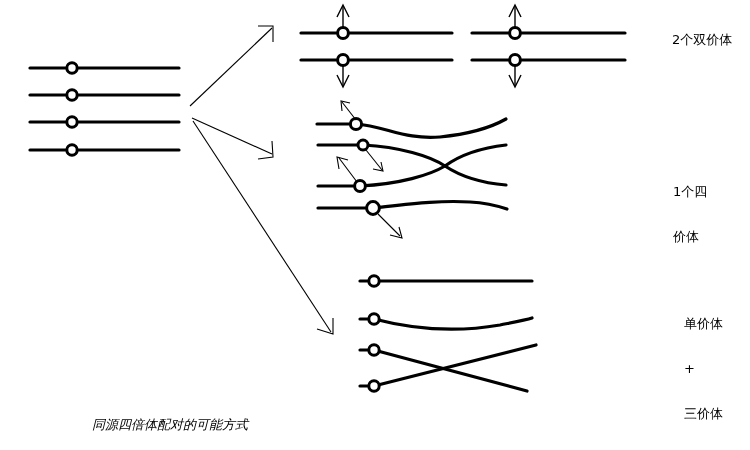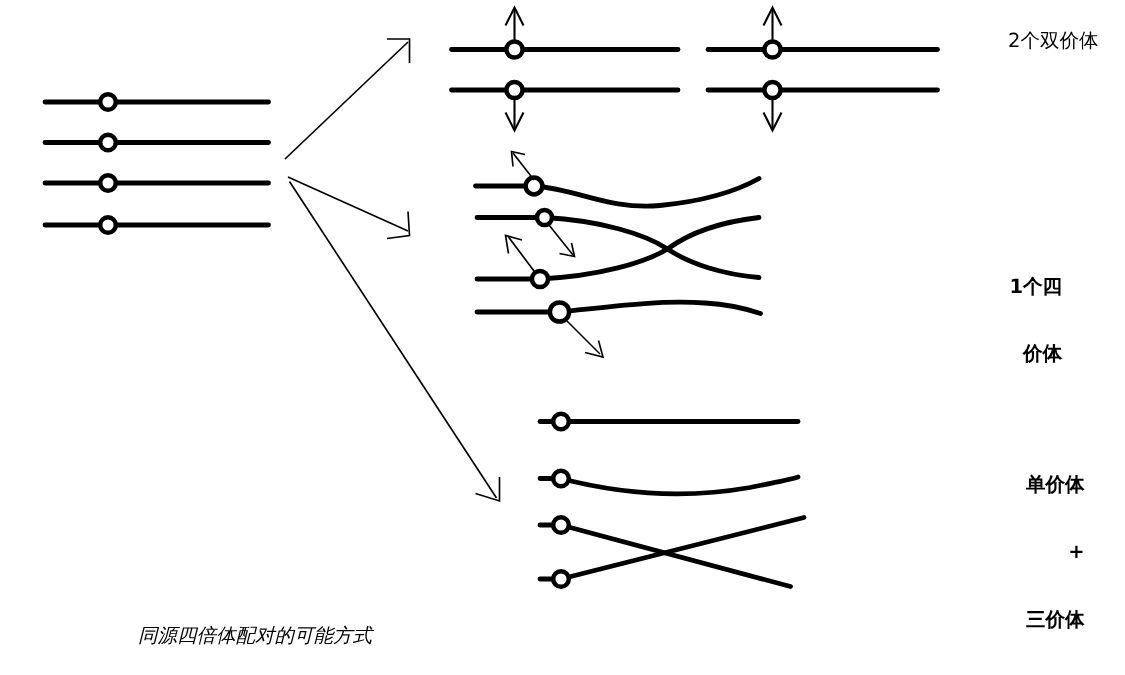--- a/index.html
+++ b/index.html
@@ -55,26 +55,25 @@
   .label {
     position: absolute;
     color: #000000;
     font-size: 13px;
     line-height: 15px;
     font-family: "DejaVu Sans", "Liberation Sans", sans-serif;
     white-space: pre;
     letter-spacing: 0px;
   }
   .label-center {
-    text-align: right;
-    font-weight: bold;
+    text-align: left;
   }
   #label-bivalent {
     left: 672px;
-    top: 20px;
+    top: 32px;
   }
   #label-quadrivalent {
     left: 673px;
     top: 154px;
   }
   #label-uni-tri {
     left: 672px;
     top: 286px;
     margin-left: 12px;
   }

